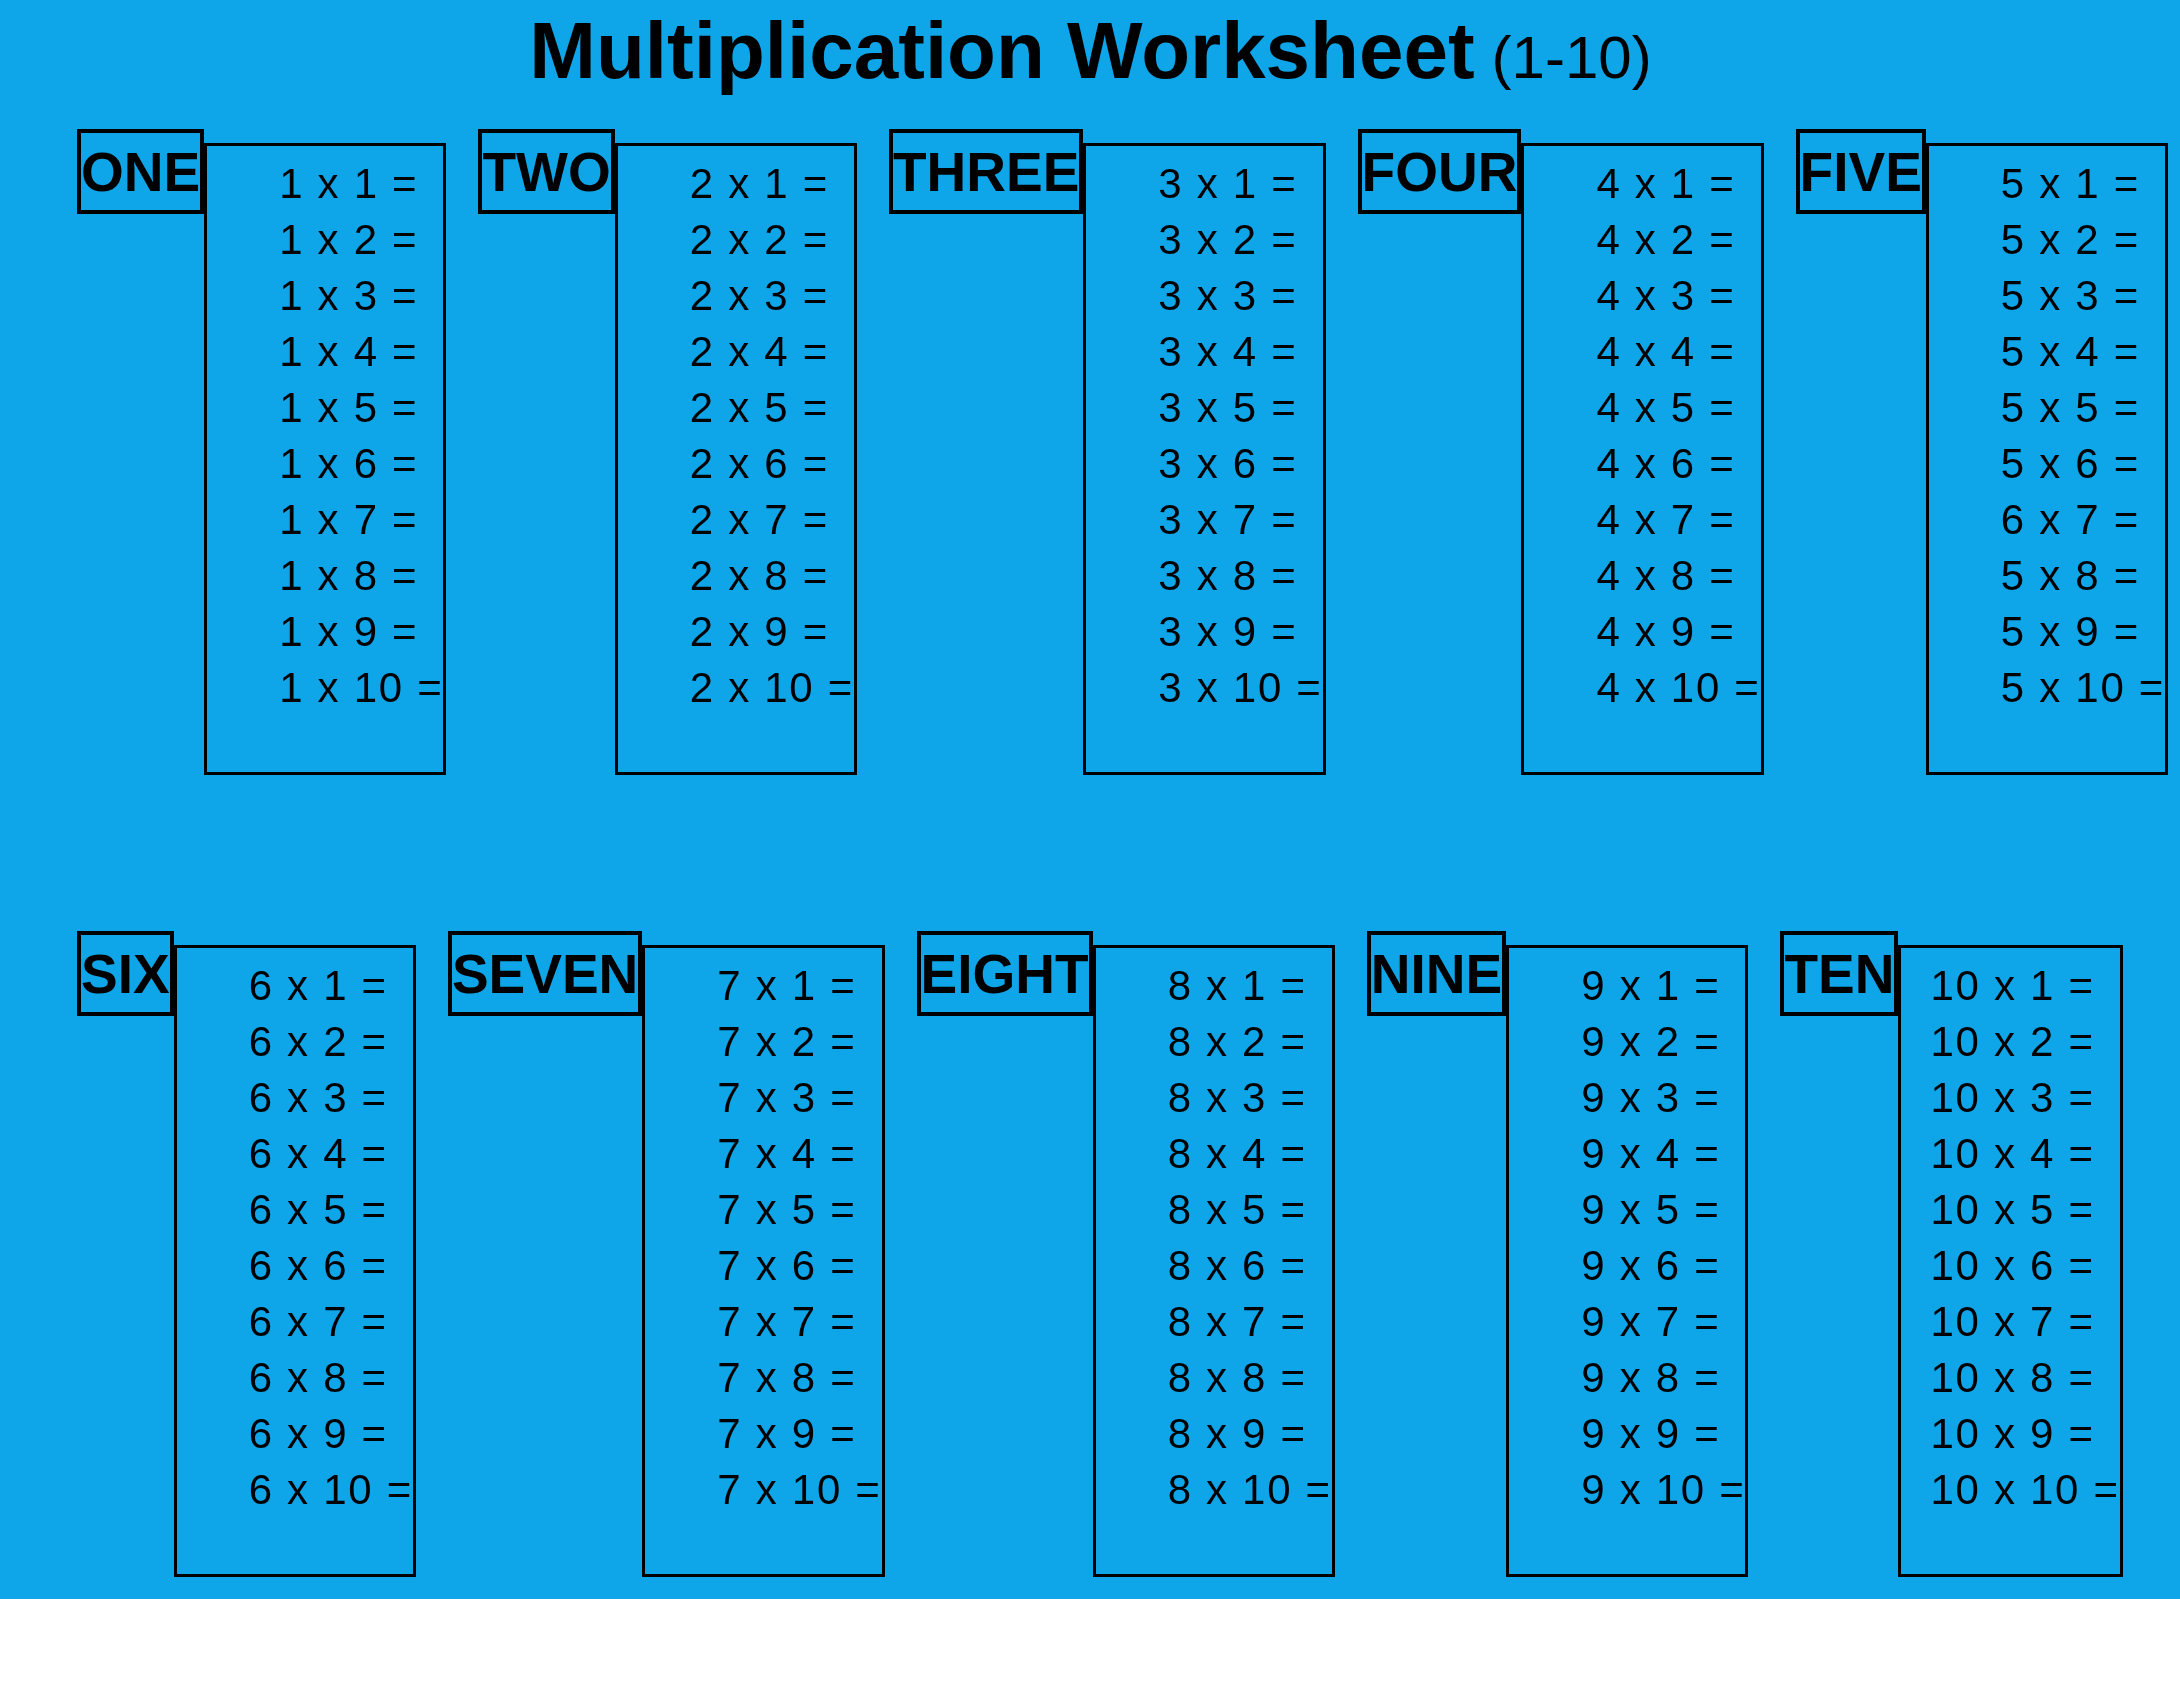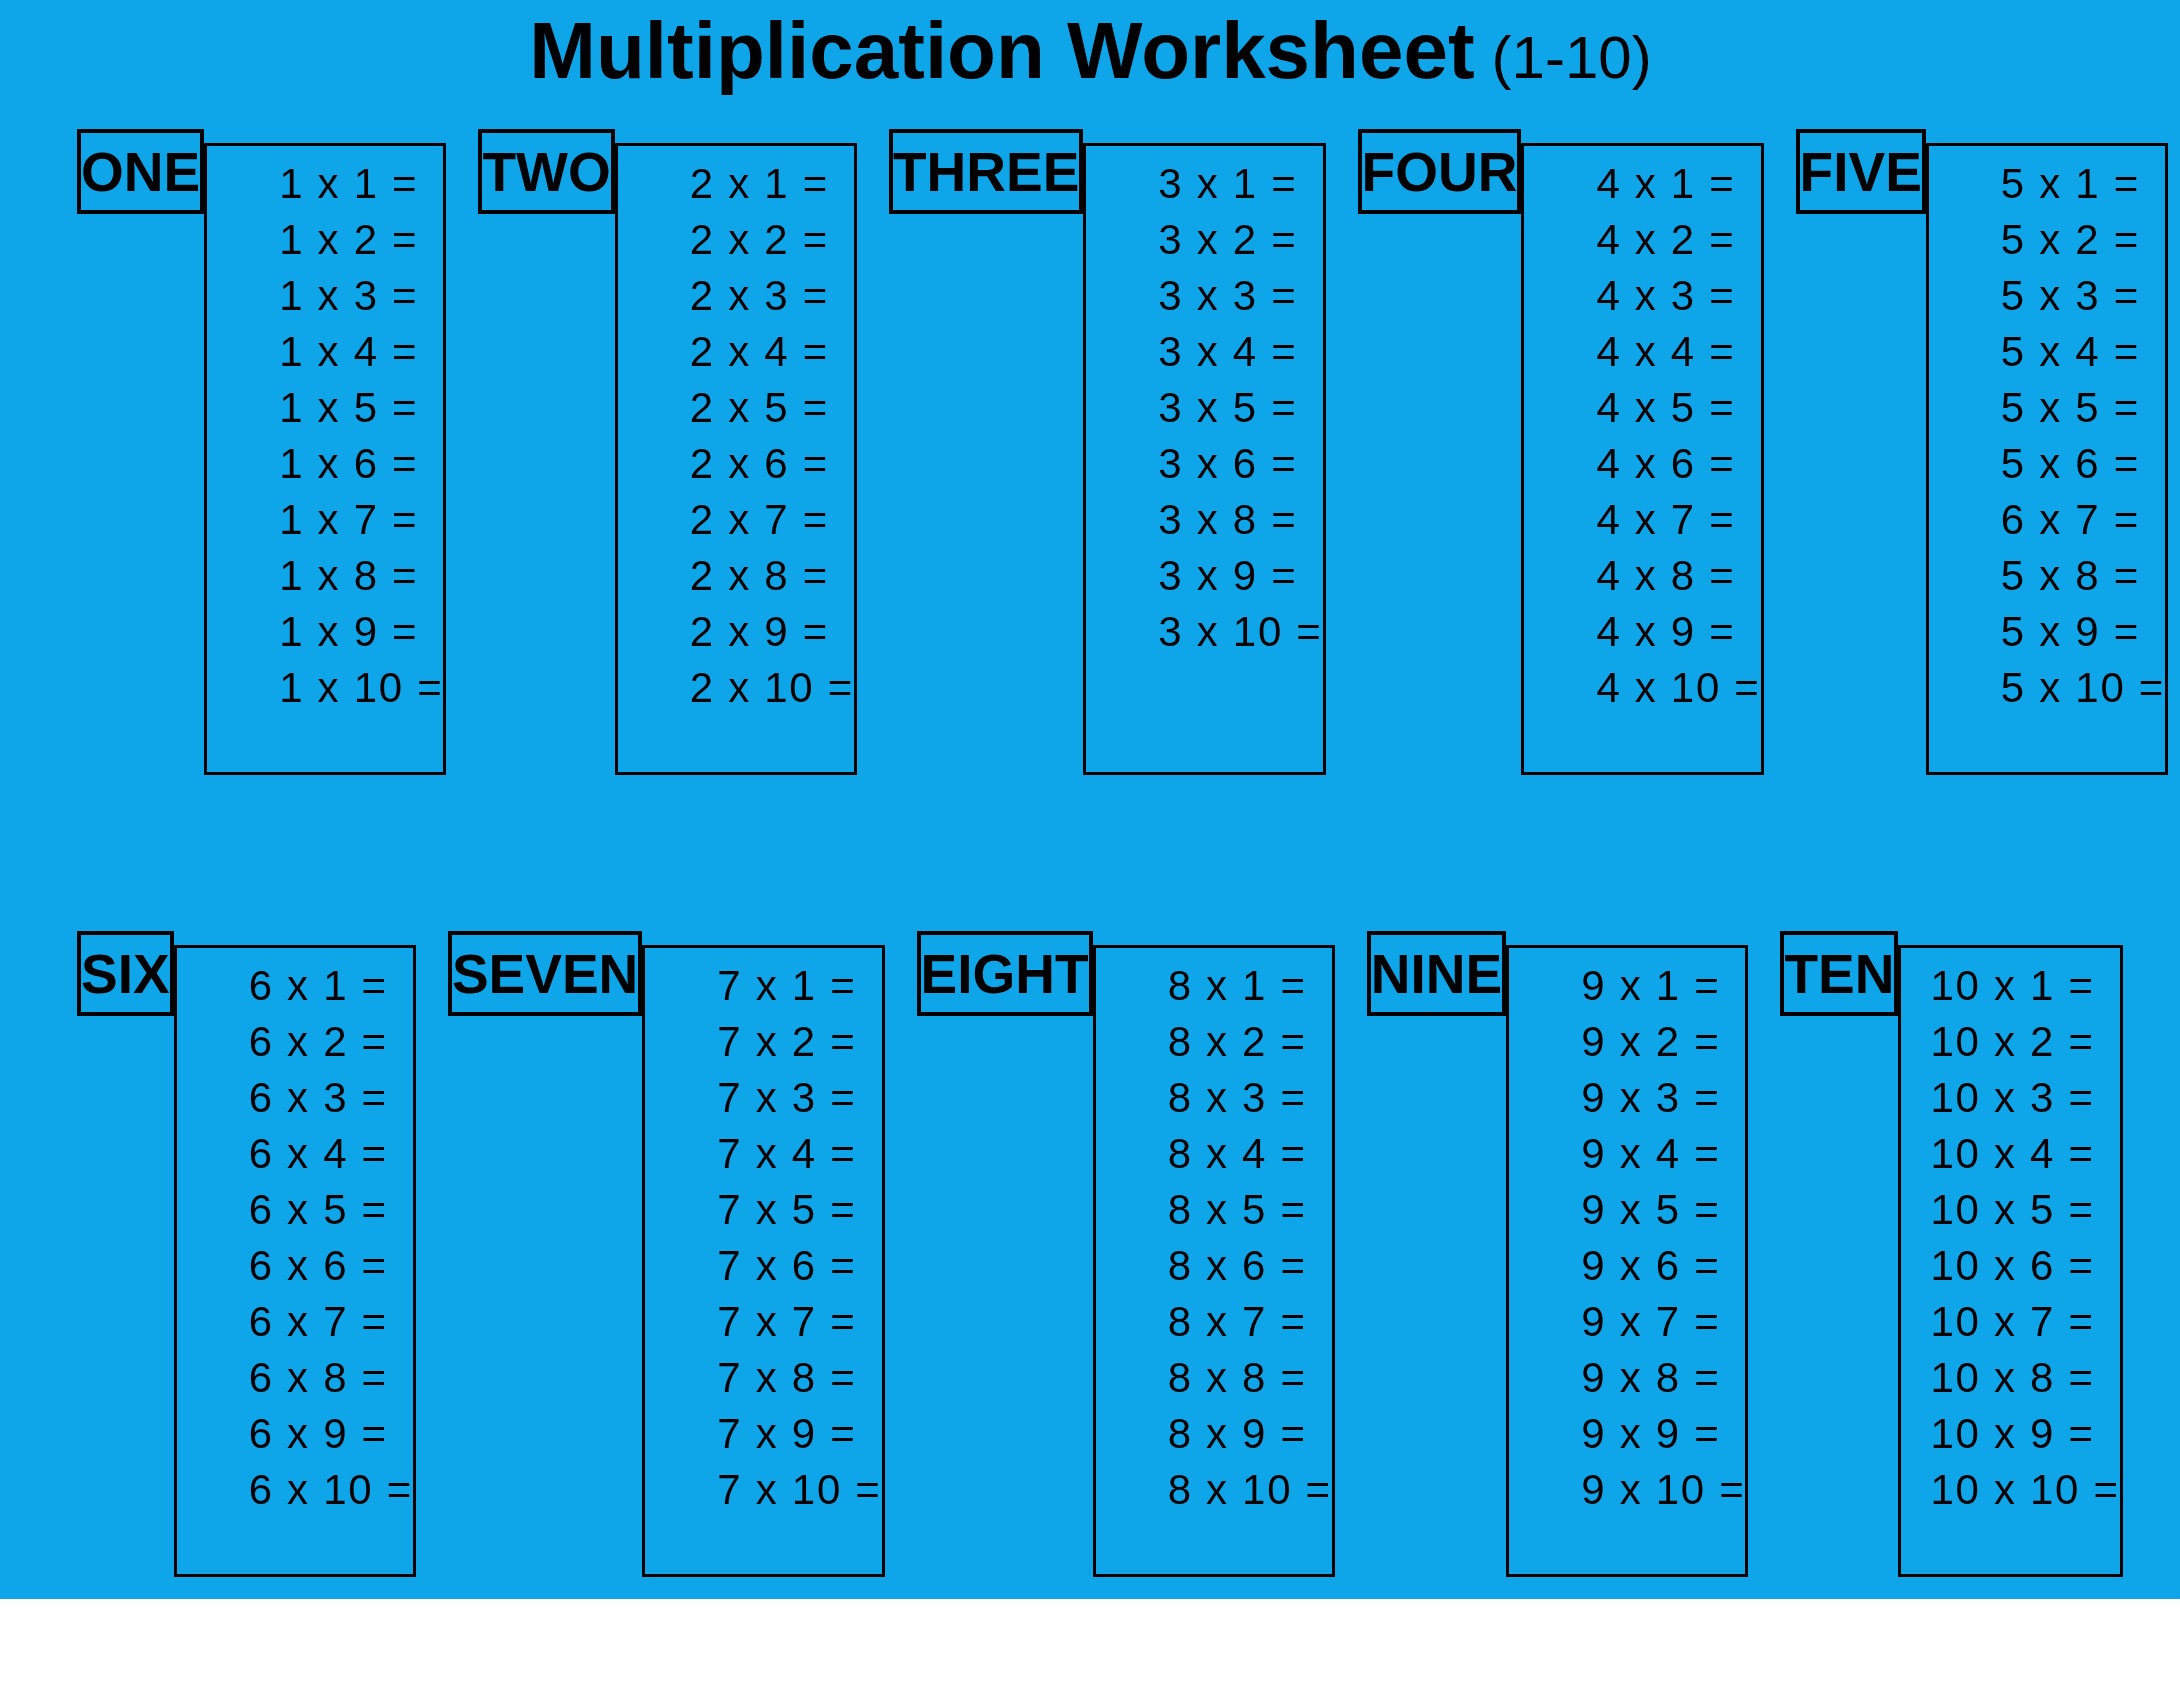--- a/index.html
+++ b/index.html
@@ -127,20 +127,21 @@
     </div>
     <div class="col">
       <div class="col-header">THREE</div>
       <div class="col-body">
           <div class="problem">3 x 1 =</div>
           <div class="problem">3 x 2 =</div>
           <div class="problem">3 x 3 =</div>
           <div class="problem">3 x 4 =</div>
           <div class="problem">3 x 5 =</div>
           <div class="problem">3 x 6 =</div>
+          <div class="problem">3 x 7 =</div>
           <div class="problem">3 x 8 =</div>
           <div class="problem">3 x 9 =</div>
           <div class="problem">3 x 10 =</div>
         </div>
     </div>
     <div class="col">
       <div class="col-header">FOUR</div>
       <div class="col-body">
           <div class="problem">4 x 1 =</div>
           <div class="problem">4 x 2 =</div>

